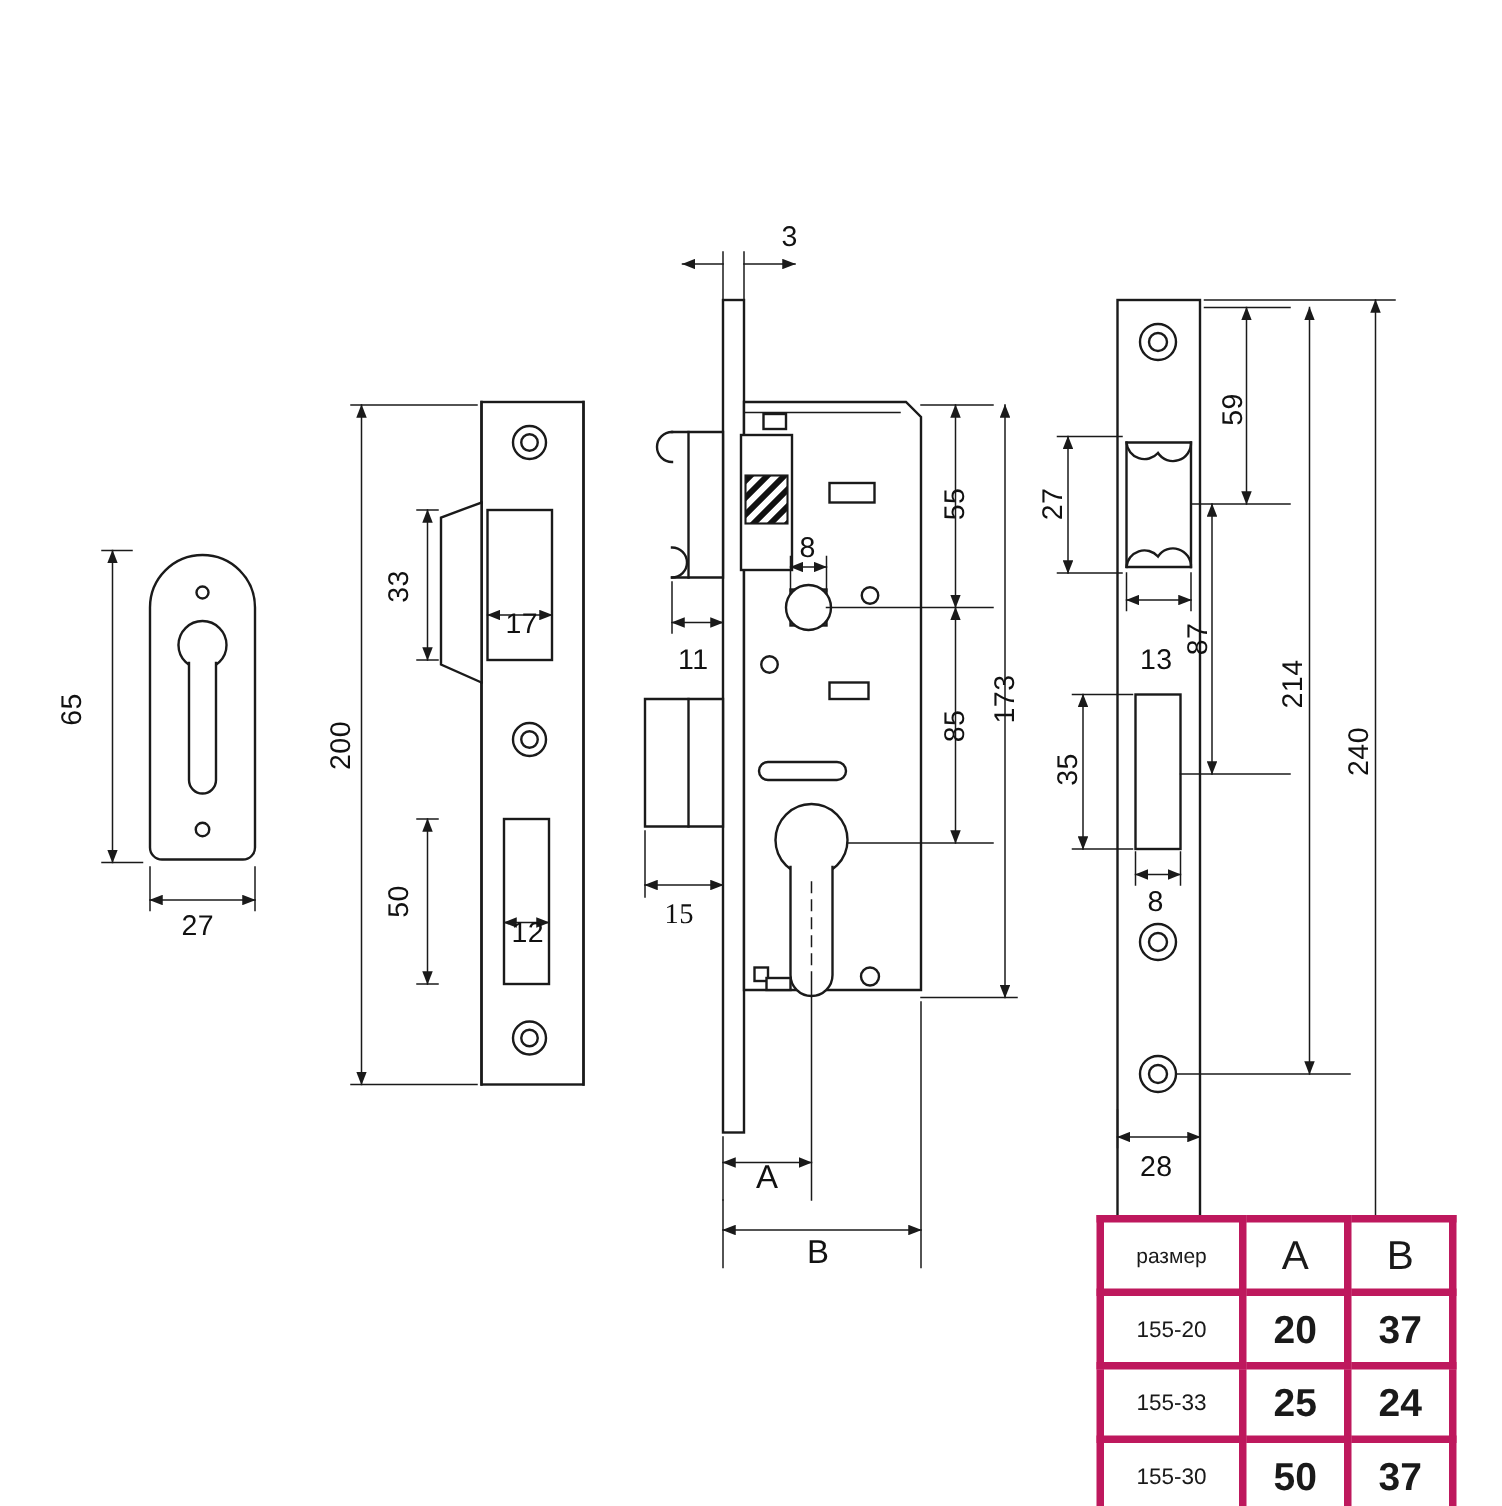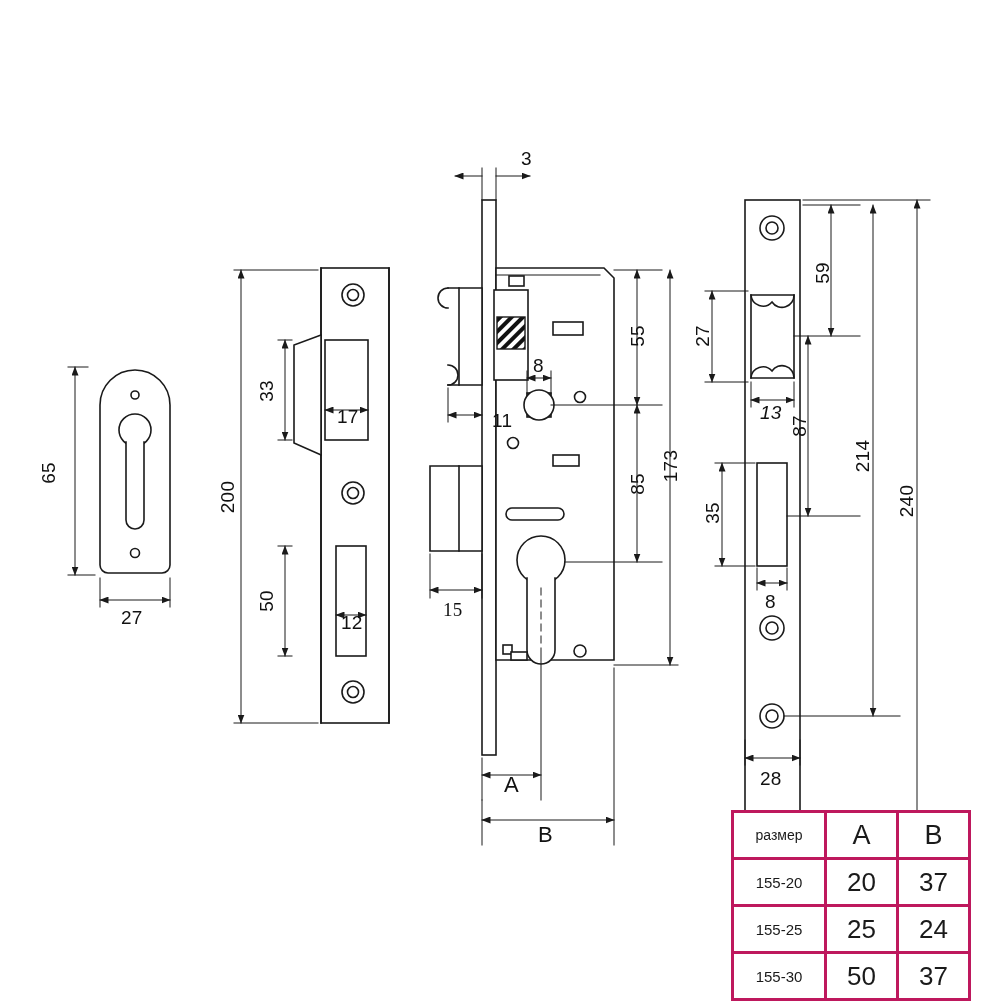--- a/index.html
+++ b/index.html
@@ -39,39 +39,40 @@
   
   #spec-table {
     position: absolute;
     left: 731px;
     top: 810px;
     width: 240px;
     border-collapse: collapse;
     background: #fff;
   }
   #spec-table td, #spec-table th {
-    border: 3px solid #be185d;
+    border: 5px solid #be185d;
     text-align: center;
     padding: 0;
     height: 44px;
   }
   #spec-table .hdr-label {
     font-size: 14px;
     font-weight: normal;
     width: 90px;
   }
   #spec-table .hdr-big {
     font-size: 27px;
     font-weight: normal;
   }
   #spec-table .code {
     font-size: 15px;
   }
   #spec-table .val {
     font-size: 26px;
+    font-weight: bold;
   }
 </style>
 </head>
 <body>
 
 <div id="sheet">
 
   <svg id="drawing" viewBox="0 0 1001 1004">
     <defs>
       <marker id="arrow-end" markerWidth="9" markerHeight="7" refX="8.5" refY="3.5" orient="auto">
@@ -301,53 +302,53 @@
   <div class="dim-text vert" style="left:38px; top:462px; transform:rotate(-90deg);">65</div>
   <div class="dim-text" style="left:121px; top:607px;">27</div>
 
   <div class="dim-text vert" style="left:212px; top:486px; transform:rotate(-90deg);">200</div>
   <div class="dim-text vert" style="left:256px; top:380px; transform:rotate(-90deg);">33</div>
   <div class="dim-text" style="left:337px; top:406px;">17</div>
   <div class="dim-text vert" style="left:256px; top:590px; transform:rotate(-90deg);">50</div>
   <div class="dim-text" style="left:341px; top:612px;">12</div>
 
   <div class="dim-text" style="left:521px; top:148px;">3</div>
-  <div class="dim-text" style="left:452px; top:410px;margin-left:40px;">11</div>
+  <div class="dim-text" style="left:452px; top:430px;">11</div>
   <div class="dim-text" style="left:533px; top:355px;">8</div>
   <div class="dim-text" style="left:443px; top:599px;font-family:Liberation Serif, serif;">15</div>
   <div class="dim-text vert" style="left:627px; top:325px; transform:rotate(-90deg);">55</div>
   <div class="dim-text vert" style="left:627px; top:473px; transform:rotate(-90deg);">85</div>
   <div class="dim-text vert" style="left:655px; top:455px; transform:rotate(-90deg);">173</div>
   <div class="dim-text" style="left:504px; top:772px; font-size:22px;">A</div>
   <div class="dim-text" style="left:538px; top:822px; font-size:22px;">B</div>
 
   <div class="dim-text vert" style="left:812px; top:262px; transform:rotate(-90deg);">59</div>
   <div class="dim-text vert" style="left:692px; top:325px; transform:rotate(-90deg);">27</div>
-  <div class="dim-text" style="left:760px; top:402px;font-style:italic;">13</div>
+  <div class="dim-text" style="left:760px; top:430px;">13</div>
   <div class="dim-text vert" style="left:789px; top:415px; transform:rotate(-90deg);">87</div>
   <div class="dim-text vert" style="left:847px; top:445px; transform:rotate(-90deg);">214</div>
   <div class="dim-text vert" style="left:891px; top:490px; transform:rotate(-90deg);">240</div>
   <div class="dim-text vert" style="left:702px; top:502px; transform:rotate(-90deg);">35</div>
   <div class="dim-text" style="left:765px; top:591px;">8</div>
   <div class="dim-text" style="left:760px; top:768px;">28</div>
 
   <table id="spec-table">
     <tbody>
       <tr>
         <th class="hdr-label">размер</th>
         <th class="hdr-big">A</th>
         <th class="hdr-big">B</th>
       </tr>
       <tr>
         <td class="code">155-20</td>
         <td class="val">20</td>
         <td class="val">37</td>
       </tr>
       <tr>
-        <td class="code">155-25</td>
+        <td class="code">155-33</td>
         <td class="val">25</td>
         <td class="val">24</td>
       </tr>
       <tr>
         <td class="code">155-30</td>
         <td class="val">50</td>
         <td class="val">37</td>
       </tr>
     </tbody>
   </table>

